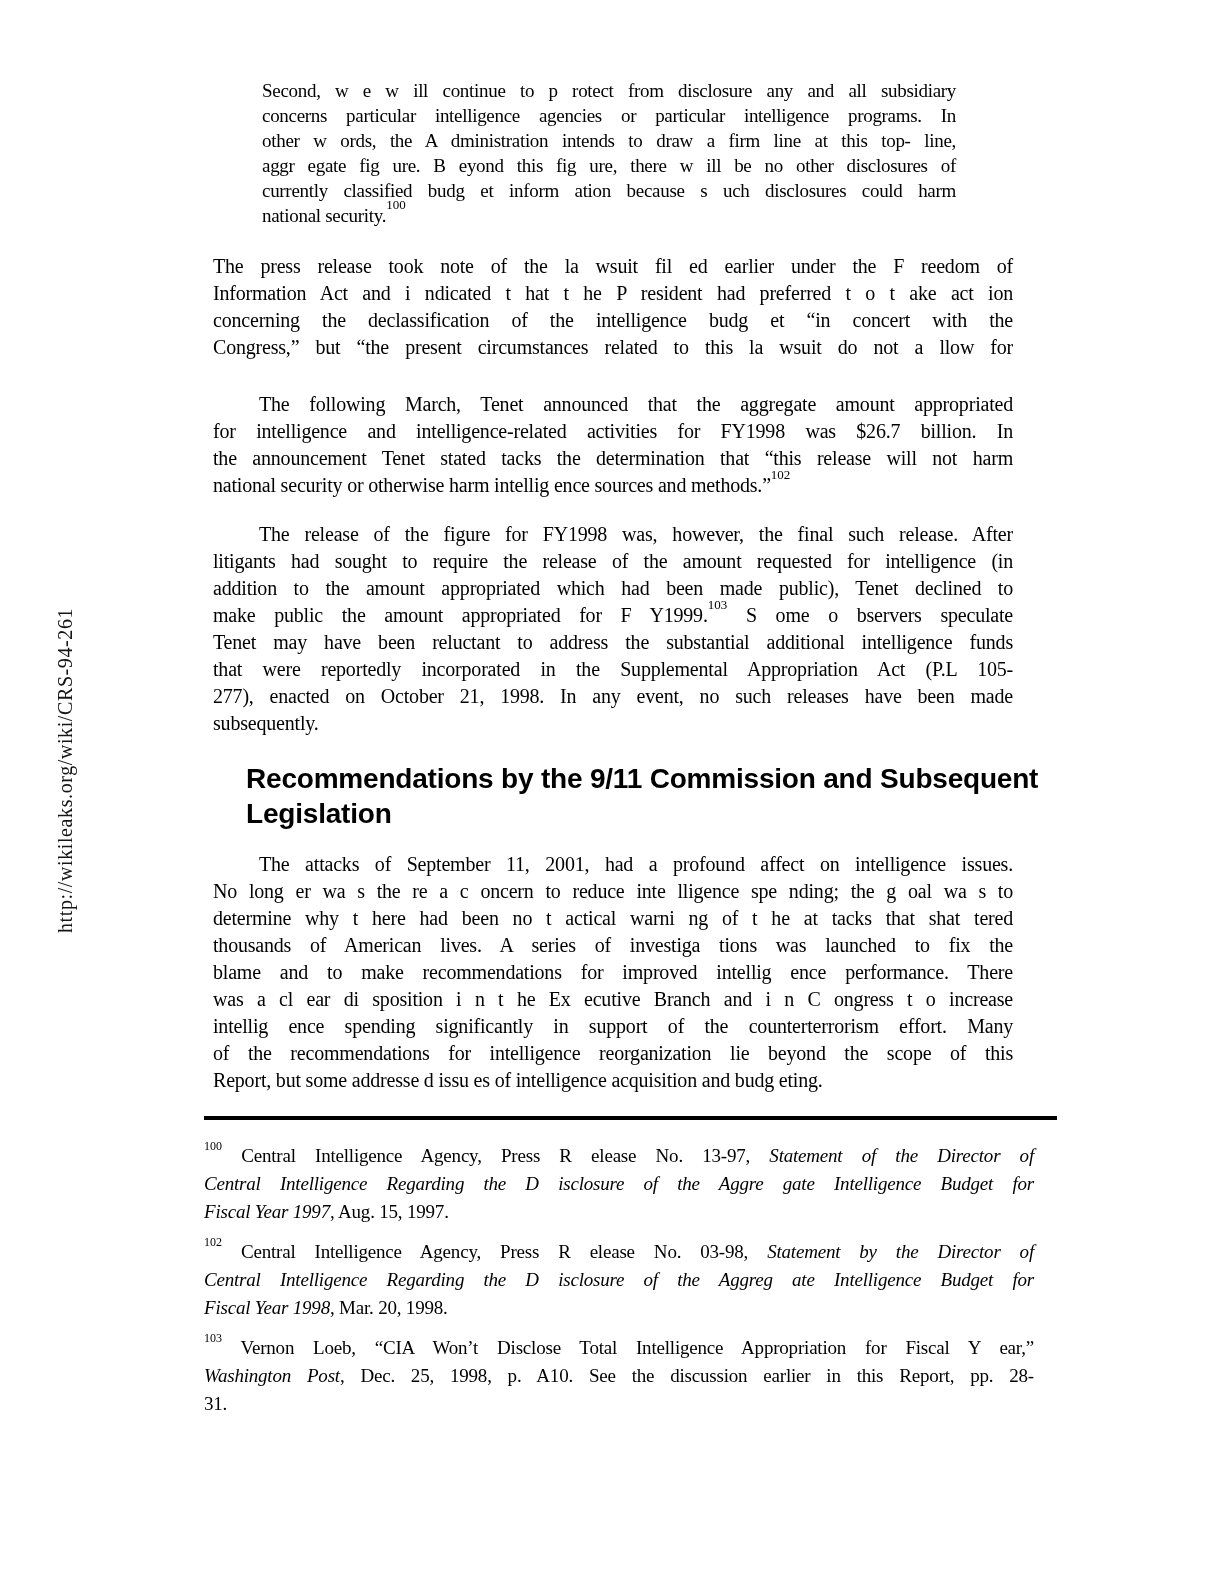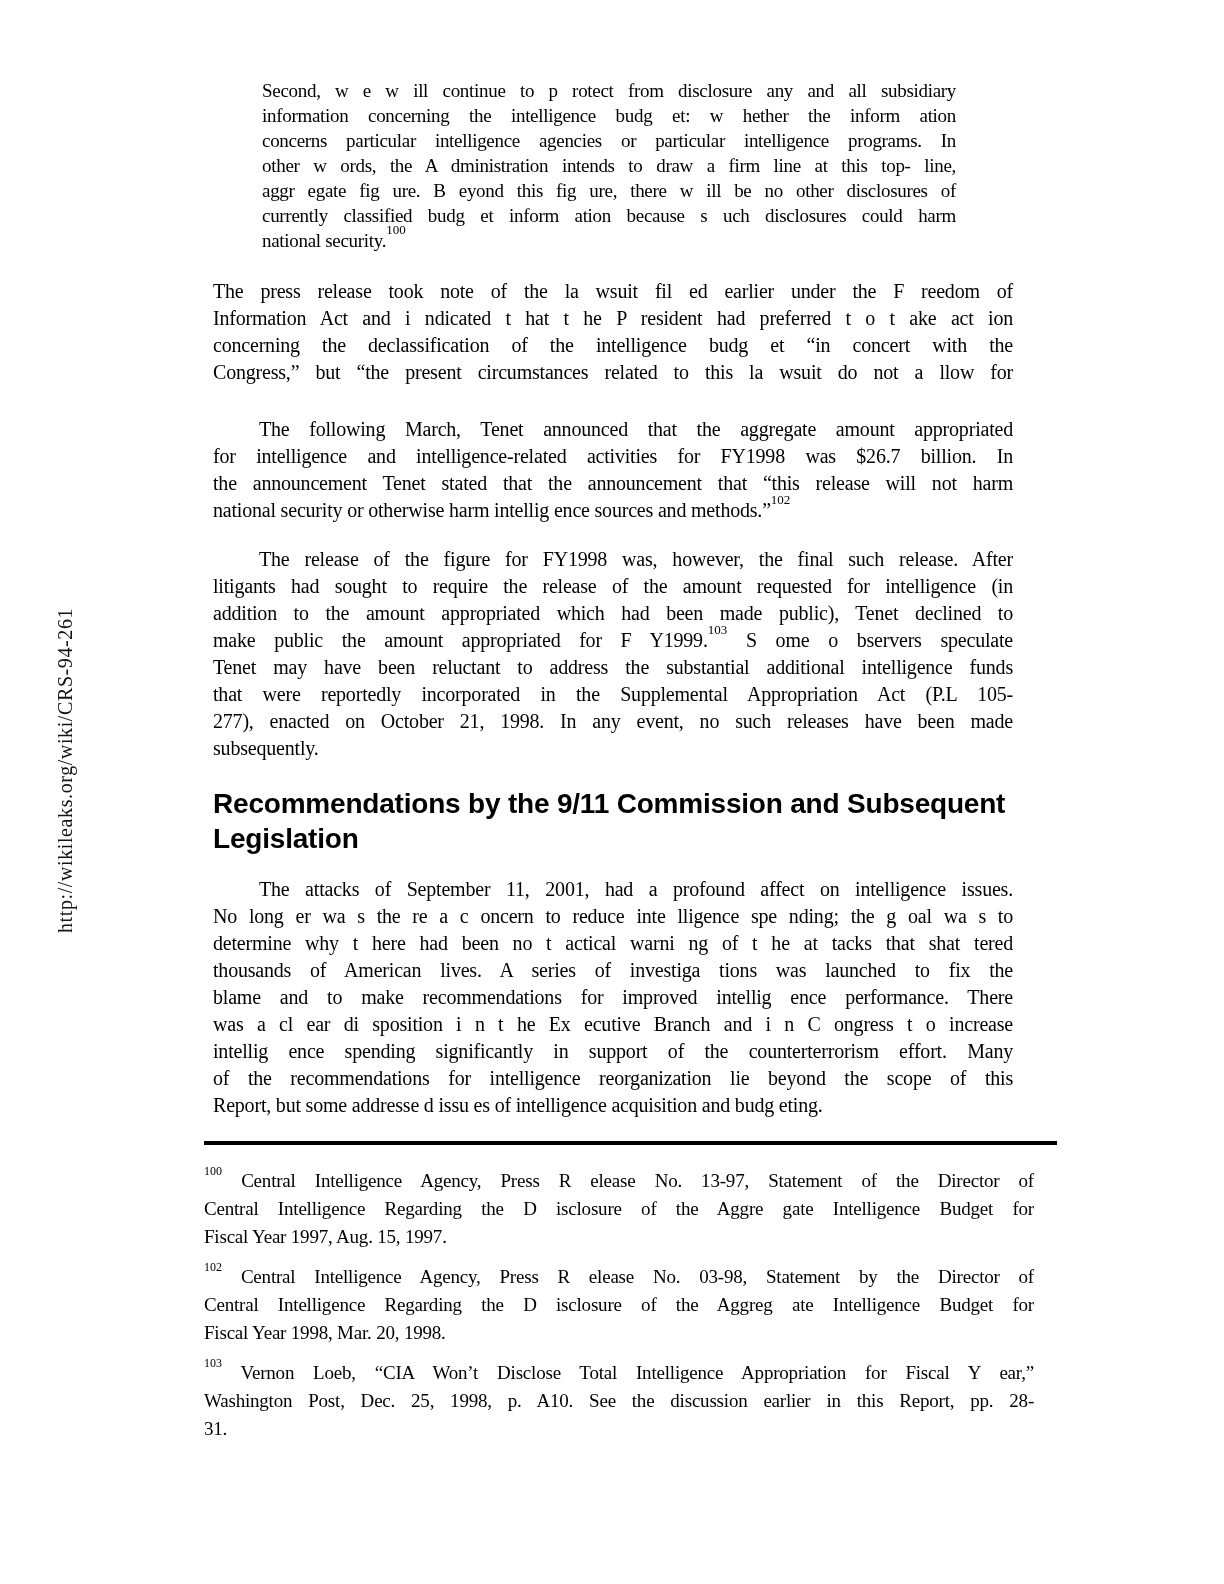--- a/index.html
+++ b/index.html
@@ -32,55 +32,54 @@
   .block[data-name="paragraph-4"] { margin-top:20px; }
   .block[data-name="footnote-100"] { margin-top:22px; }
   .block[data-name="footnote-101"] { margin-top:8px; }
   .block[data-name="footnote-102"] { margin-top:12px; }
   .block[data-name="footnote-103"] { margin-top:12px; }
 
   .block.heading {
     font-family:"Liberation Sans", sans-serif; font-weight:bold;
     font-size:28px; line-height:35px; letter-spacing:-0.6px;
   }
-  .block.heading .line { text-align:right; text-align-last:left; white-space:nowrap; }
+  .block.heading .line { text-align:right; text-align-last:left; white-space:nowrap;margin-left:33px; }
 
   .rule { height:4px; background:#000000; margin:22px 0 0 -9px; width:853px; }
 
   .block.footnote { font-size:19px; line-height:28px; margin-left:-9px; width:830px; }
   .block.footnote sup { font-size:12px; }
 
   sup { line-height:0; position:relative; top:-0.42em; font-size:13px; letter-spacing:0; }
-  .it  { }
+  .it  { font-style:italic; }
 </style>
 </head>
 <body>
 
 <div class="page" data-name="document-page">
   <div class="sidebar-url" data-name="wikileaks-source-url">http://wikileaks.org/wiki/CRS-94-261</div>
   <div class="content" data-name="document-body">
       <div class="block quote" data-name="quote-block">
         <div class="line first" data-name="text-line"><span data-name="text-segment">Second, w e w ill continue to p rotect from disclosure any and all subsidiary</span></div>
-        <div class="line" data-name="text-line"><span data-name="text-segment">information concerning the intelligence budg et: w hether the inform ation</span></div>
         <div class="line" data-name="text-line"><span data-name="text-segment">concerns particular intelligence agencies or particular intelligence programs. In</span></div>
         <div class="line" data-name="text-line"><span data-name="text-segment">other w ords, the A dministration intends to draw a firm line at this top- line,</span></div>
         <div class="line" data-name="text-line"><span data-name="text-segment">aggr egate fig ure. B eyond this fig ure, there w ill be no other disclosures of</span></div>
         <div class="line" data-name="text-line"><span data-name="text-segment">currently classified budg et inform ation because s uch disclosures could harm</span></div>
         <div class="line last" data-name="text-line"><span data-name="text-segment">national security.</span><sup data-name="footnote-ref">100</sup></div>
       </div>
       <div class="block para" data-name="paragraph-1">
         <div class="line first" data-name="text-line"><span data-name="text-segment">The press release took note of the la wsuit fil ed earlier under the F reedom of</span></div>
         <div class="line" data-name="text-line"><span data-name="text-segment">Information Act and i ndicated t hat t he P resident had preferred t o t ake act ion</span></div>
         <div class="line" data-name="text-line"><span data-name="text-segment">concerning the declassification of the intelligence budg et “in concert with the</span></div>
         <div class="line" data-name="text-line"><span data-name="text-segment">Congress,” but “the present circumstances related to this la wsuit do not a llow for</span></div>
       </div>
       <div class="block para indent" data-name="paragraph-2">
         <div class="line first" data-name="text-line"><span data-name="text-segment">The following March, Tenet announced that the aggregate amount appropriated</span></div>
         <div class="line" data-name="text-line"><span data-name="text-segment">for intelligence and intelligence-related activities for FY1998 was $26.7 billion. In</span></div>
-        <div class="line" data-name="text-line"><span data-name="text-segment">the announcement Tenet stated that the announcement that “this release will not harm</span></div>
+        <div class="line" data-name="text-line"><span data-name="text-segment">the announcement Tenet stated tacks the determination that “this release will not harm</span></div>
         <div class="line last" data-name="text-line"><span data-name="text-segment">national security or otherwise harm intellig ence sources and methods.”</span><sup data-name="footnote-ref">102</sup></div>
       </div>
       <div class="block para indent" data-name="paragraph-3">
         <div class="line first" data-name="text-line"><span data-name="text-segment">The release of the figure for FY1998 was, however, the final such release. After</span></div>
         <div class="line" data-name="text-line"><span data-name="text-segment">litigants had sought to require the release of the amount requested for intelligence (in</span></div>
         <div class="line" data-name="text-line"><span data-name="text-segment">addition to the amount appropriated which had been made public), Tenet declined to</span></div>
         <div class="line" data-name="text-line"><span data-name="text-segment">make public the amount appropriated for F Y1999.</span><sup data-name="footnote-ref">103</sup><span data-name="text-segment"> S ome o bservers speculate</span></div>
         <div class="line" data-name="text-line"><span data-name="text-segment">Tenet may have been reluctant to address the substantial additional intelligence funds</span></div>
         <div class="line" data-name="text-line"><span data-name="text-segment">that were reportedly incorporated in the Supplemental Appropriation Act (P.L 105-</span></div>
         <div class="line" data-name="text-line"><span data-name="text-segment">277), enacted on October 21, 1998. In any event, no such releases have been made</span></div>

